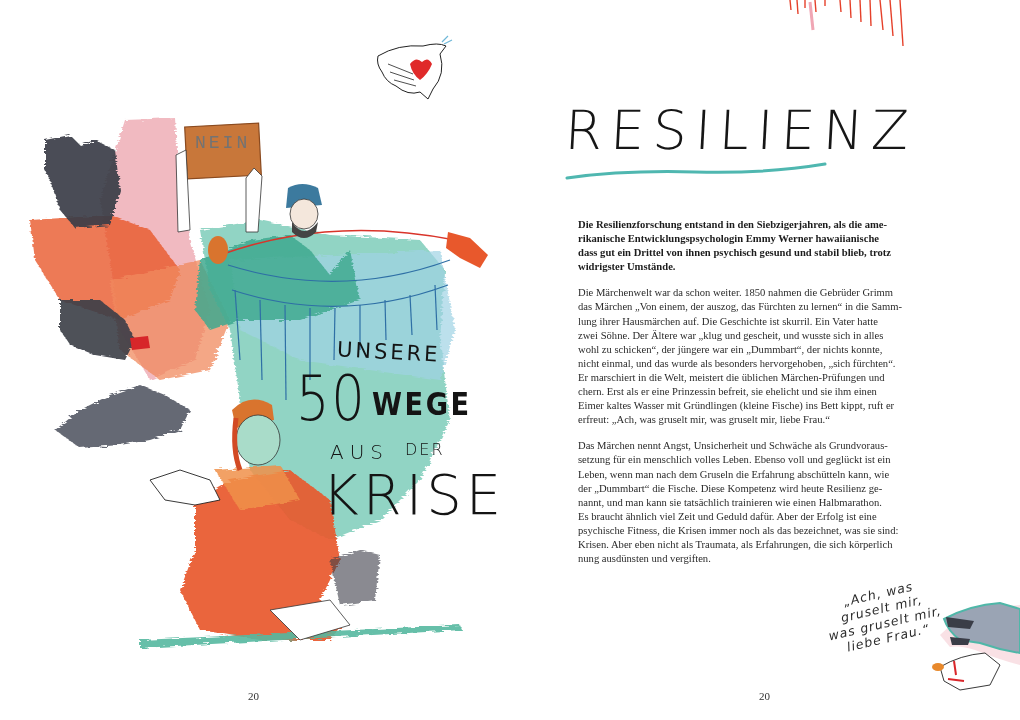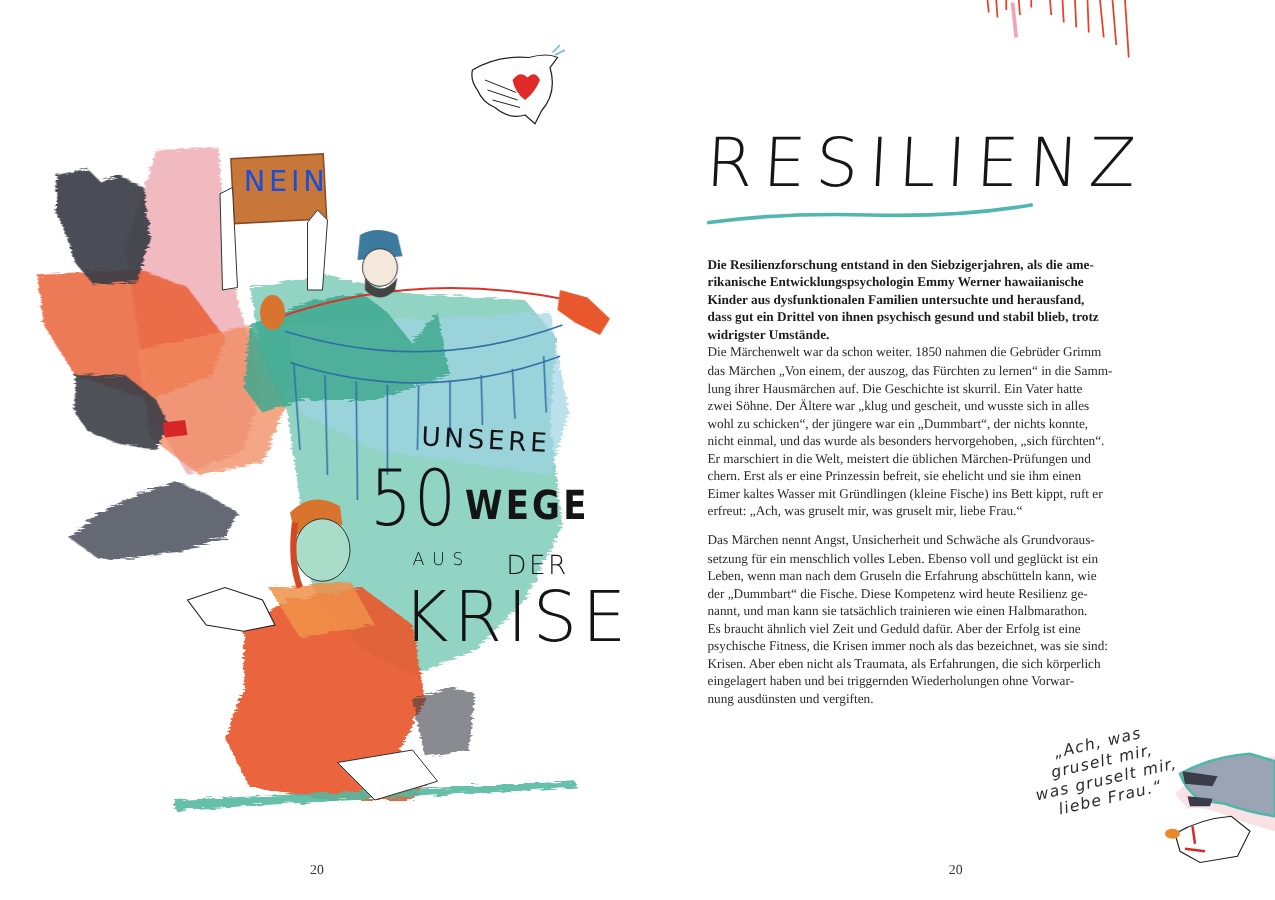--- a/index.html
+++ b/index.html
@@ -19,21 +19,21 @@
       transform: skewX(-3deg);
       line-height: 1;
     }
     .title-underline { position: absolute; left: 565px; top: 160px; width: 262px; height: 22px; }
 
     .body-text {
       position: absolute; left: 566px; top: 206px; width: 318px;
       font-family: "Liberation Serif", serif; font-size: 10.6px; line-height: 14.1px;
       color: #2a2a2a;
     }
-    .body-text p { margin: 0; }
+    .body-text p { margin: 12px; }
     .body-text .lead { font-weight: bold; color: #1c1c1c; }
     .body-text .p2 { margin-top: 0; }
     .body-text .p3 { margin-top: 9px; }
     .body-text .ln { display: block; white-space: nowrap; }
 
     .quote {
       position: absolute; left: 818px; top: 600px; width: 120px;
       font-family: "DejaVu Sans", sans-serif; font-size: 12.5px; line-height: 15px;
       color: #2b2b2b; transform: rotate(-13deg); transform-origin: left top;
       text-align: center; letter-spacing: 1px; font-style: italic;
@@ -46,24 +46,24 @@
     .pn-right { left: 759px; }
 
     .dove { position: absolute; left: 368px; top: 34px; width: 90px; height: 72px; }
     .top-scribble { position: absolute; left: 785px; top: 0; width: 130px; height: 50px; }
     .corner-hands { position: absolute; left: 930px; top: 595px; width: 90px; height: 110px; }
 
     .cover-text { position: absolute; font-family: "DejaVu Sans", sans-serif; color: #141414; font-weight: 400; }
     .ct-unsere { left: 337px; top: 340px; font-size: 21px; letter-spacing: 3px; transform: rotate(3deg); }
     .ct-50 { left: 296px; top: 362px; font-size: 62px; letter-spacing: 2px; font-weight: 300; transform: scaleX(0.85); transform-origin: left; }
     .ct-wege { left: 372px; top: 385px; font-size: 32px; letter-spacing: 3px; font-weight: bold; transform: scaleX(0.85); transform-origin: left; }
-    .ct-aus { left: 330px; top: 440px; font-size: 14px; letter-spacing: 6px; font-weight: 300; }
-    .ct-der { left: 405px; top: 440px; font-size: 21px; letter-spacing: 2px; font-weight: 300; }
+    .ct-aus { left: 330px; top: 440px; font-size: 20px; letter-spacing: 6px; font-weight: 300; }
+    .ct-der { left: 405px; top: 440px; font-size: 16px; letter-spacing: 2px; font-weight: 300; }
     .ct-krise { left: 322px; top: 462px; font-size: 56px; letter-spacing: 4px; font-weight: 300; }
-    .ct-nein { left: 195px; top: 133px; font-size: 23px; letter-spacing: 3px; color: #1d4ed8; }
+    .ct-nein { left: 195px; top: 133px; font-size: 18px; letter-spacing: 3px; color: #737373; font-family: Liberation Mono, monospace; }
   </style>
 </head>
 <body>
 
 <div class="spread">
 
   <div class="page-left">
     <svg class="illustration" viewBox="0 0 510 720">
       <defs>
         <filter id="rough" x="-10%" y="-10%" width="120%" height="120%">
@@ -176,21 +176,20 @@
 
   <div class="resilienz-title">RESILIENZ</div>
   <svg class="title-underline" viewBox="0 0 262 22">
     <path d="M2 18 Q60 10 130 12 Q200 14 260 4" stroke="#4fb7b0" stroke-width="3" fill="none" stroke-linecap="round"></path>
   </svg>
 
   <div class="body-text">
     <p class="lead">
       <span class="ln">Die Resilienzforschung entstand in den Siebzigerjahren, als die ame-</span>
       <span class="ln">rikanische Entwicklungspsychologin Emmy Werner hawaiianische</span>
-      <span class="ln">Kinder aus dysfunktionalen Familien untersuchte und herausfand,</span>
       <span class="ln">dass gut ein Drittel von ihnen psychisch gesund und stabil blieb, trotz</span>
       <span class="ln">widrigster Umstände.</span>
     </p>
     <p class="p2">
       <span class="ln">Die Märchenwelt war da schon weiter. 1850 nahmen die Gebrüder Grimm</span>
       <span class="ln">das Märchen „Von einem, der auszog, das Fürchten zu lernen“ in die Samm-</span>
       <span class="ln">lung ihrer Hausmärchen auf. Die Geschichte ist skurril. Ein Vater hatte</span>
       <span class="ln">zwei Söhne. Der Ältere war „klug und gescheit, und wusste sich in alles</span>
       <span class="ln">wohl zu schicken“, der jüngere war ein „Dummbart“, der nichts konnte,</span>
       <span class="ln">nicht einmal, und das wurde als besonders hervorgehoben, „sich fürchten“.</span>
@@ -201,21 +200,20 @@
     </p>
     <p class="p3">
       <span class="ln">Das Märchen nennt Angst, Unsicherheit und Schwäche als Grundvoraus-</span>
       <span class="ln">setzung für ein menschlich volles Leben. Ebenso voll und geglückt ist ein</span>
       <span class="ln">Leben, wenn man nach dem Gruseln die Erfahrung abschütteln kann, wie</span>
       <span class="ln">der „Dummbart“ die Fische. Diese Kompetenz wird heute Resilienz ge-</span>
       <span class="ln">nannt, und man kann sie tatsächlich trainieren wie einen Halbmarathon.</span>
       <span class="ln">Es braucht ähnlich viel Zeit und Geduld dafür. Aber der Erfolg ist eine</span>
       <span class="ln">psychische Fitness, die Krisen immer noch als das bezeichnet, was sie sind:</span>
       <span class="ln">Krisen. Aber eben nicht als Traumata, als Erfahrungen, die sich körperlich</span>
-      <span class="ln">eingelagert haben und bei triggernden Wiederholungen ohne Vorwar-</span>
       <span class="ln">nung ausdünsten und vergiften.</span>
     </p>
   </div>
 
   <div class="quote">
     <div>„Ach, was</div>
     <div>gruselt mir,</div>
     <div>was gruselt mir,</div>
     <div>liebe Frau.“</div>
   </div>

